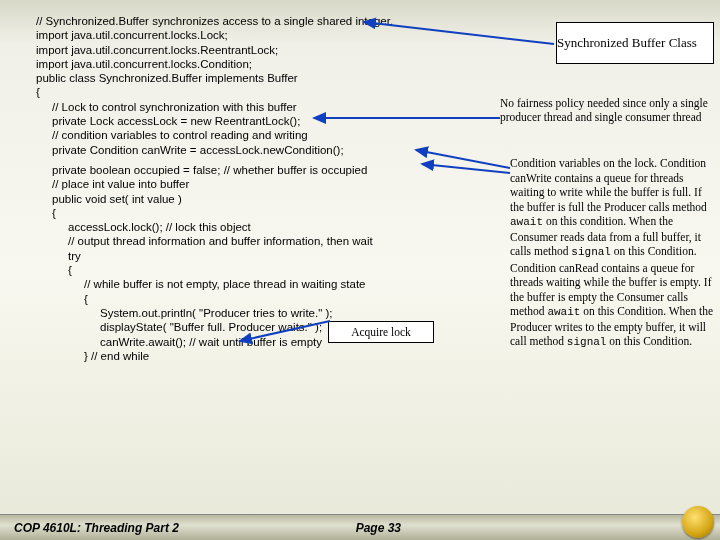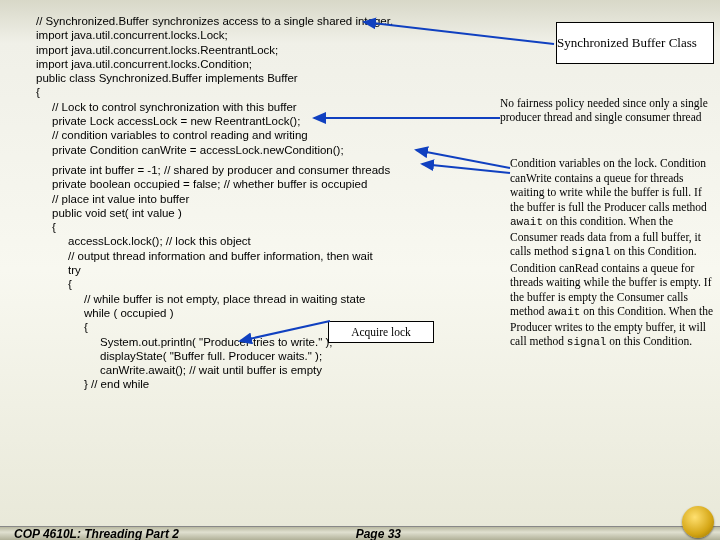--- a/index.html
+++ b/index.html
@@ -38,21 +38,21 @@
     font-family: "Comic Sans MS", cursive; font-size: 11.5px; line-height: 14.5px;
   }
   .mono { font-family: "Courier New", monospace; font-size: 11px; }
   .acquire-box {
     position: absolute; left: 312px; top: 313px; width: 106px; height: 22px;
     border: 1.5px solid #000; background: #fff;
     display: flex; align-items: center; justify-content: center;
     font-family: "Comic Sans MS", cursive; font-size: 11.5px;
   }
   .footer {
-    position: absolute; left: 0; right: 0; bottom: 0; height: 14px;
+    position: absolute; left: 0; right: 0; bottom: 0; height: 26px;
     background: linear-gradient(to bottom, #b8b8a0 0%, #e0e0d0 40%, #b0b098 100%);
     border-top: 1px solid #888;
     display: flex; align-items: center;
     font-family: Arial; font-weight: bold; font-style: italic; font-size: 12px;
     padding: 0 14px;
   }
   .footer .c1 { flex: 1.4; }
   .footer .c2 { flex: 1; text-align: center; }
   .footer .c3 { flex: 1; text-align: right; padding-right: 40px; margin-top: 48px; }
   .crest {
@@ -77,31 +77,29 @@
     <div>import java.util.concurrent.locks.Lock;</div>
     <div>import java.util.concurrent.locks.ReentrantLock;</div>
     <div>import java.util.concurrent.locks.Condition;</div>
     <div>public class Synchronized.Buffer implements Buffer</div>
     <div>{</div>
     <div class="ind1">// Lock to control synchronization with this buffer</div>
     <div class="ind1">private Lock accessLock = new ReentrantLock();</div>
     <div class="ind1">// condition variables to control reading and writing</div>
     <div class="ind1">private Condition canWrite = accessLock.newCondition();</div>
     <div style="height:6px"></div>
-    <div class="ind1">private int buffer = -1; // shared by producer and consumer threads</div>
     <div class="ind1">private boolean occupied = false; // whether buffer is occupied</div>
     <div class="ind1">// place int value into buffer</div>
     <div class="ind1">public void set( int value )</div>
     <div class="ind1">{</div>
     <div class="ind2">accessLock.lock(); // lock this object</div>
     <div class="ind2">// output thread information and buffer information, then wait</div>
     <div class="ind2">try</div>
     <div class="ind2">{</div>
     <div class="ind3">// while buffer is not empty, place thread in waiting state</div>
-    <div class="ind3">while ( occupied )</div>
     <div class="ind3">{</div>
     <div class="ind4">System.out.println( "Producer tries to write." );</div>
     <div class="ind4">displayState( "Buffer full. Producer waits." );</div>
     <div class="ind4">canWrite.await(); // wait until buffer is empty</div>
     <div class="ind3">} // end while</div>
   </div>
 
   <div class="callout-fair">
     <span>No fairness policy needed since only a single producer thread and single consumer thread</span>
   </div>

